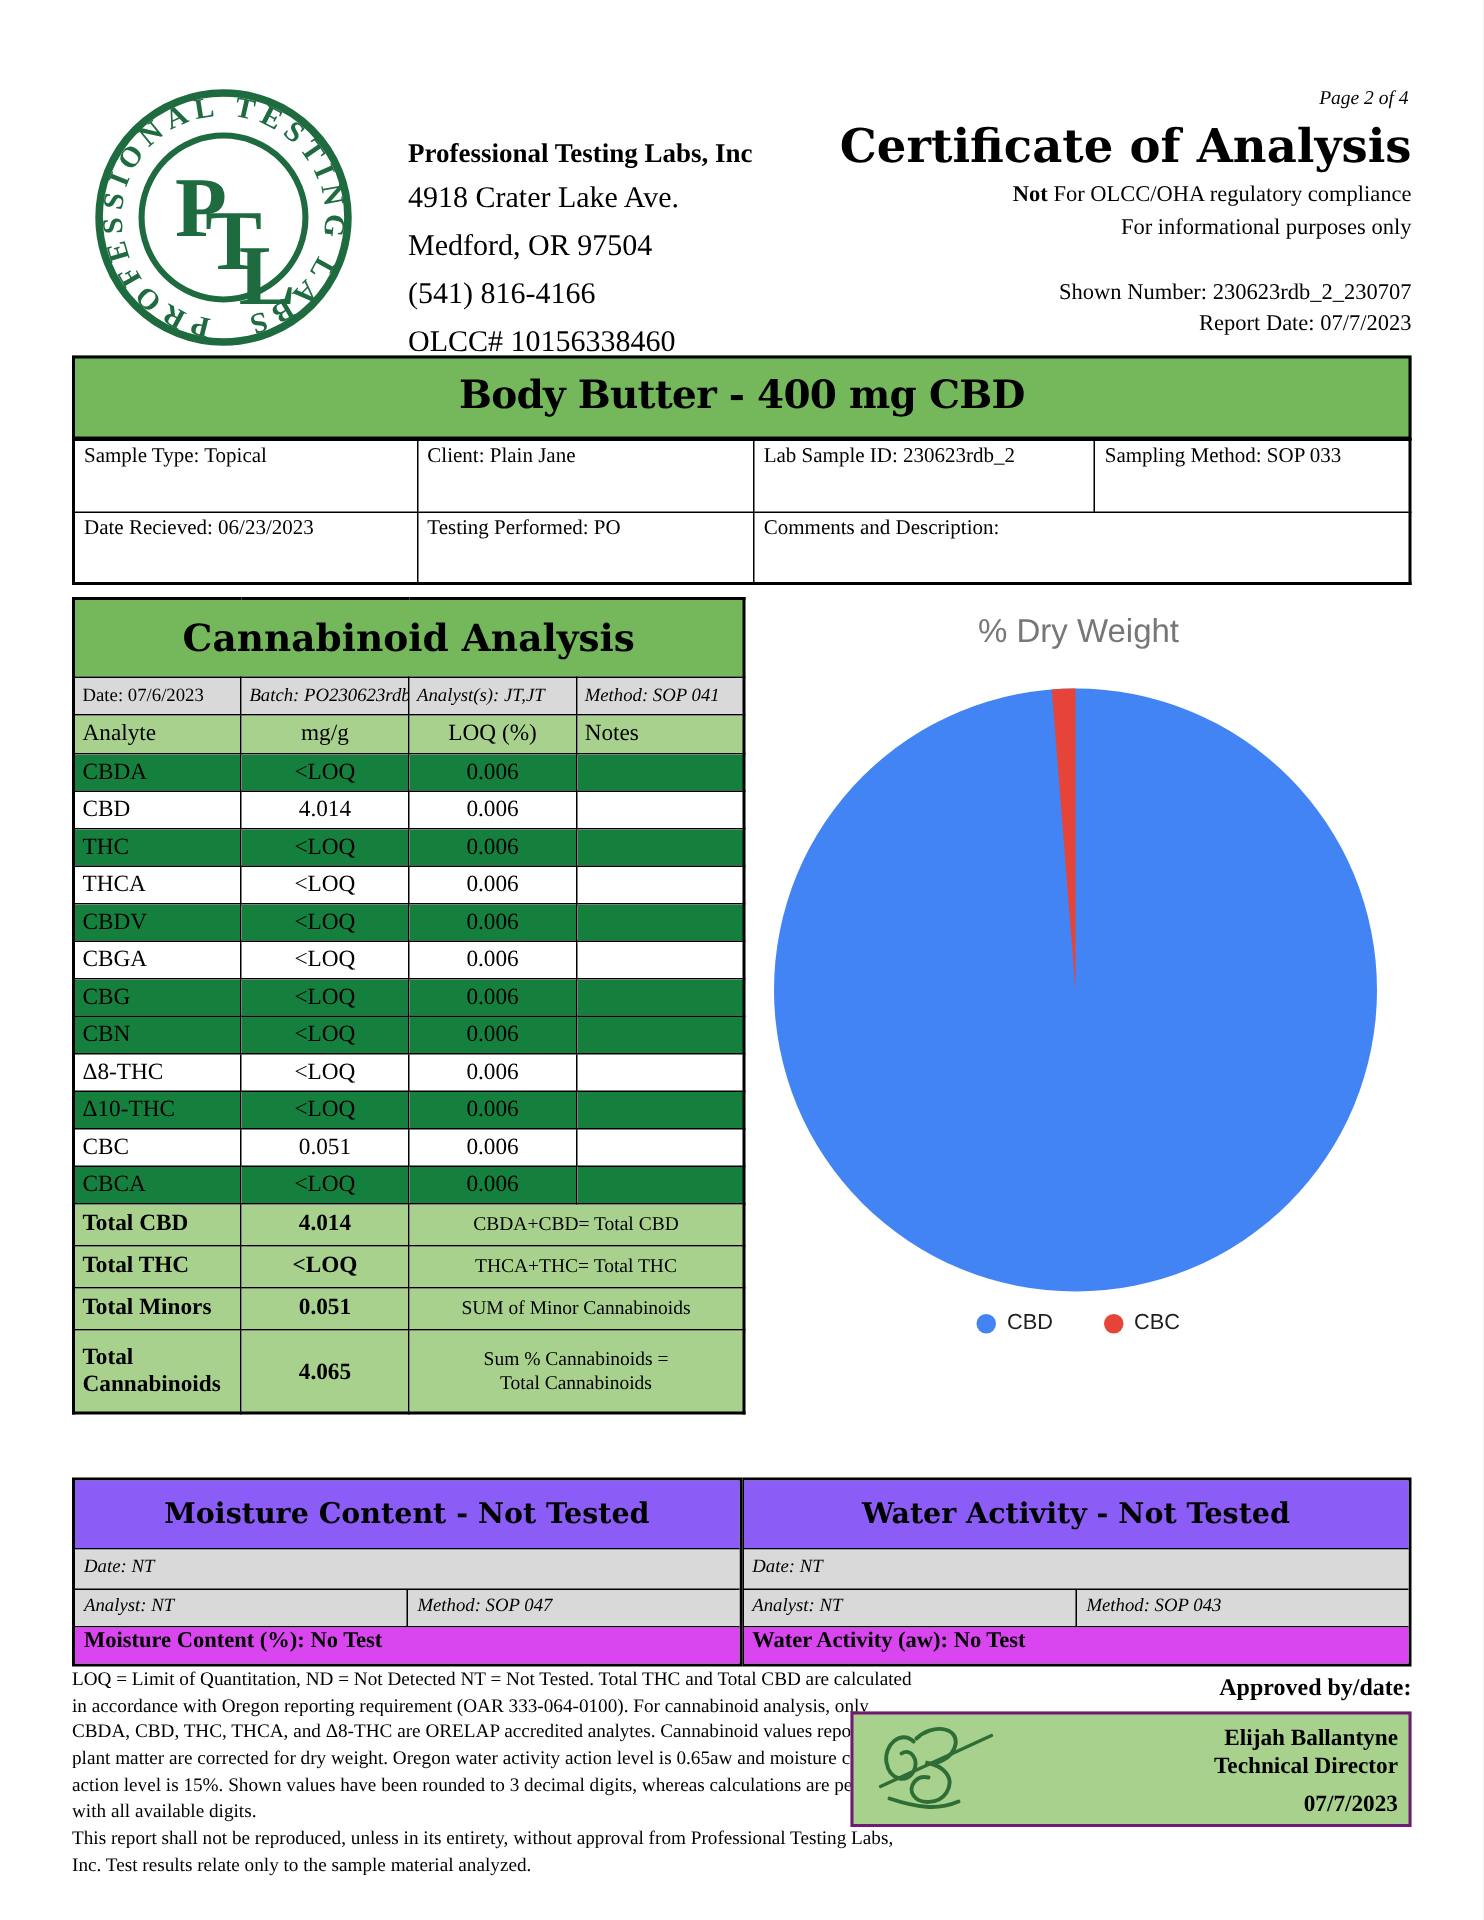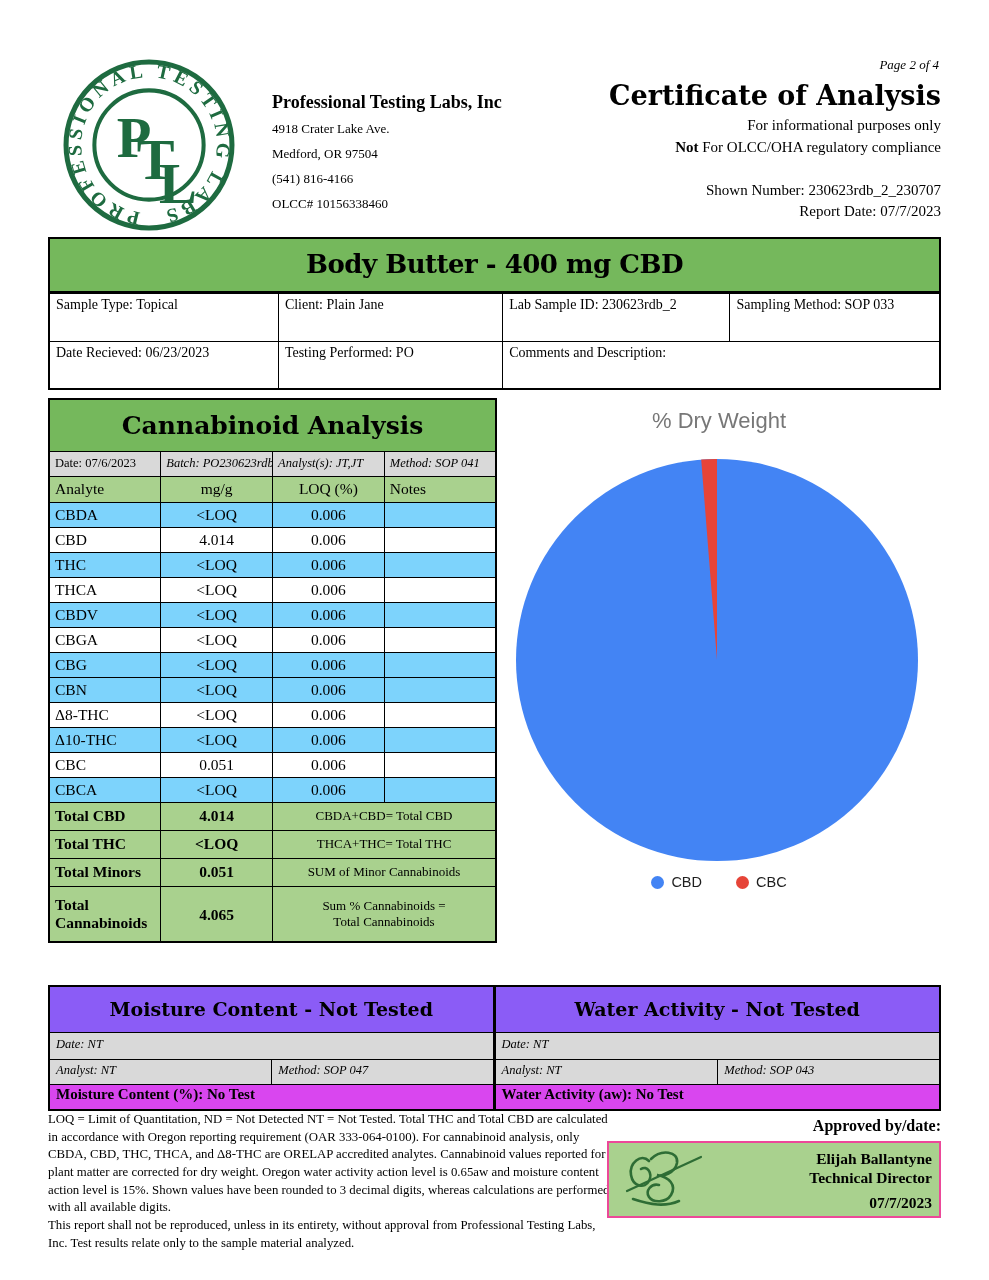--- a/index.html
+++ b/index.html
@@ -7,23 +7,23 @@
   .page {
     position:relative; width:989px; height:1280px; margin:0 auto;
     background:#ffffff; overflow:hidden;
     font-family:"Liberation Serif", serif; color:#000;
   }
   
   .page-num { position:absolute; top:57px; right:50px; font-style:italic; font-size:13px; }
   .logo { position:absolute; left:62px; top:58px; width:174px; height:174px; }
   .company { position:absolute; left:272px; top:92px; }
   .company .name { font-weight:bold; font-size:18px; margin-bottom:8px; }
-  .company .line { font-size:13px; margin-bottom:9px; }
+  .company .line { font-size:20px; margin-bottom:9px; }
   .hdr-right { position:absolute; right:48px; top:80px; text-align:right; }
-  .hdr-title { font-family:"DejaVu Serif", serif; font-weight:bold; font-size:27px; margin-bottom:6px; }
+  .hdr-title { font-family:"DejaVu Serif", serif; font-weight:bold; font-size:31px; margin-bottom:6px; }
   .hdr-line { font-size:15px; margin-bottom:5px; }
   .hdr-reports { margin-top:26px; }
   .hdr-reports .hdr-line { margin-bottom:4px; }
   b.inline { font-weight:bold; }
   
   .banner {
     position:absolute; left:48px; top:237px; width:893px; height:56px;
     background:#75b85c; border:2px solid #000; text-align:center;
     font-family:"DejaVu Serif", serif; font-weight:bold; font-size:26px; line-height:50px;
     letter-spacing:-0.5px;
@@ -36,21 +36,21 @@
   .cann { position:absolute; left:48px; top:398px; width:449px; border:2px solid #000; table-layout:fixed; }
   .cann td { border:1px solid #000; padding:1px 5px; overflow:hidden; }
   .cann .title-cell {
     background:#75b85c; text-align:center; height:52px;
     font-family:"DejaVu Serif", serif; font-weight:bold; font-size:25px;
   }
   .cann .meta td { background:#d9d9d9; font-size:12.5px; height:25px; white-space:nowrap; }
   .cann .meta td.it { font-style:italic; }
   .cann .head td { background:#a9d18e; font-size:15.5px; height:26px; }
   .cann .r td { font-size:15.5px; height:25px; }
-  .cann .r.odd td { background:#7dd3fc; }
+  .cann .r.odd td { background:#15803d; }
   .cann td.c { text-align:center; }
   .cann .tot td { background:#a9d18e; height:28px; }
   .cann .tot td.lab { font-weight:bold; font-size:15.5px; }
   .cann .tot td.val { font-weight:bold; font-size:15.5px; text-align:center; }
   .cann .tot td.formula { font-size:13px; text-align:center; font-weight:normal; }
   .cann .tot.big td { height:56px; }
   .cann .tot.big td.lab { line-height:1.15; }
   .cann .tot.big td.val { vertical-align:bottom; padding-bottom:17px; }
   
   .chart { position:absolute; left:497px; top:398px; width:444px; }
@@ -74,22 +74,22 @@
   .mw-row { height:27px; background:#d9d9d9; border-bottom:1px solid #000;
             font-size:12.5px; font-style:italic; padding:4px 6px 0; }
   .mw-split { display:flex; height:25px; border-bottom:1px solid #000; background:#d9d9d9; }
   .mw-split > div { width:50%; font-size:12.5px; font-style:italic; padding:3px 6px 0; }
   .mw-split > div + div { border-left:1px solid #000; }
   .mw-notest { height:24px; background:#d946ef; font-weight:bold; font-size:15px; padding:1px 6px 0; }
   
   .disclaimer { position:absolute; left:48px; top:1111px; width:562px; font-size:12.8px; line-height:1.38; }
   .approved-label { position:absolute; right:48px; top:1117px; font-weight:bold; font-size:16px; }
   .sig-box {
-    position:absolute; right:48px; top:1141px; width:334px; height:77px;
-    background:#a9d18e; border:2px solid #ec4899;
+    position:absolute; right:48px; top:1141px; width:374px; height:77px;
+    background:#a9d18e; border:2px solid #701a75;
   }
   .sig-box .who { position:absolute; right:7px; top:6px; text-align:right; font-weight:bold; font-size:15.5px; line-height:1.25; }
   .sig-box .when { position:absolute; right:7px; bottom:4px; font-weight:bold; font-size:15.5px; }
   .sig-box svg { position:absolute; left:12px; top:4px; }
 </style>
 </head>
 <body>
 
 <div class="page">
 
@@ -116,22 +116,22 @@
   <div class="company">
     <div class="name">Professional Testing Labs, Inc</div>
     <div class="line">4918 Crater Lake Ave.</div>
     <div class="line">Medford, OR 97504</div>
     <div class="line">(541) 816-4166</div>
     <div class="line">OLCC# 10156338460</div>
   </div>
 
   <div class="hdr-right">
     <div class="hdr-title">Certificate of Analysis</div>
+    <div class="hdr-line"><b class="inline">Not</b><span> For OLCC/OHA regulatory compliance</span></div>
     <div class="hdr-line">For informational purposes only</div>
-    <div class="hdr-line"><b class="inline">Not</b><span> For OLCC/OHA regulatory compliance</span></div>
     <div class="hdr-reports">
       <div class="hdr-line">Shown Number: 230623rdb_2_230707</div>
       <div class="hdr-line">Report Date: 07/7/2023</div>
     </div>
   </div>
 
   <div class="banner">Body Butter - 400 mg CBD</div>
 
   <table class="sample-tbl">
     <tbody>

